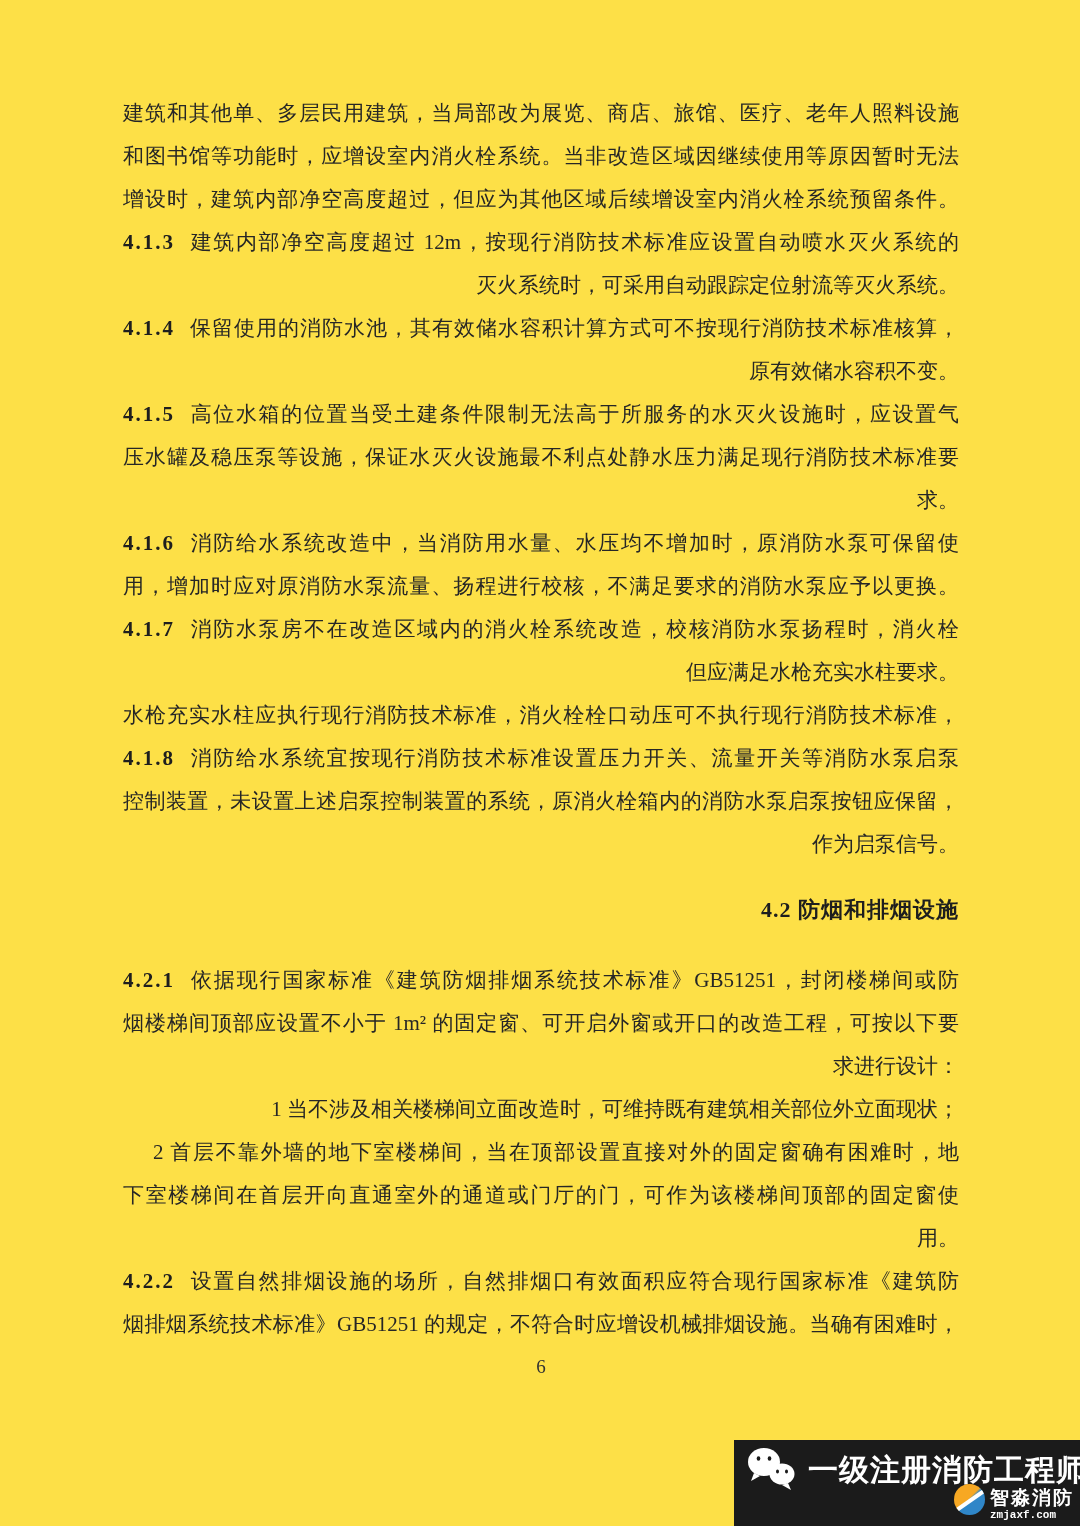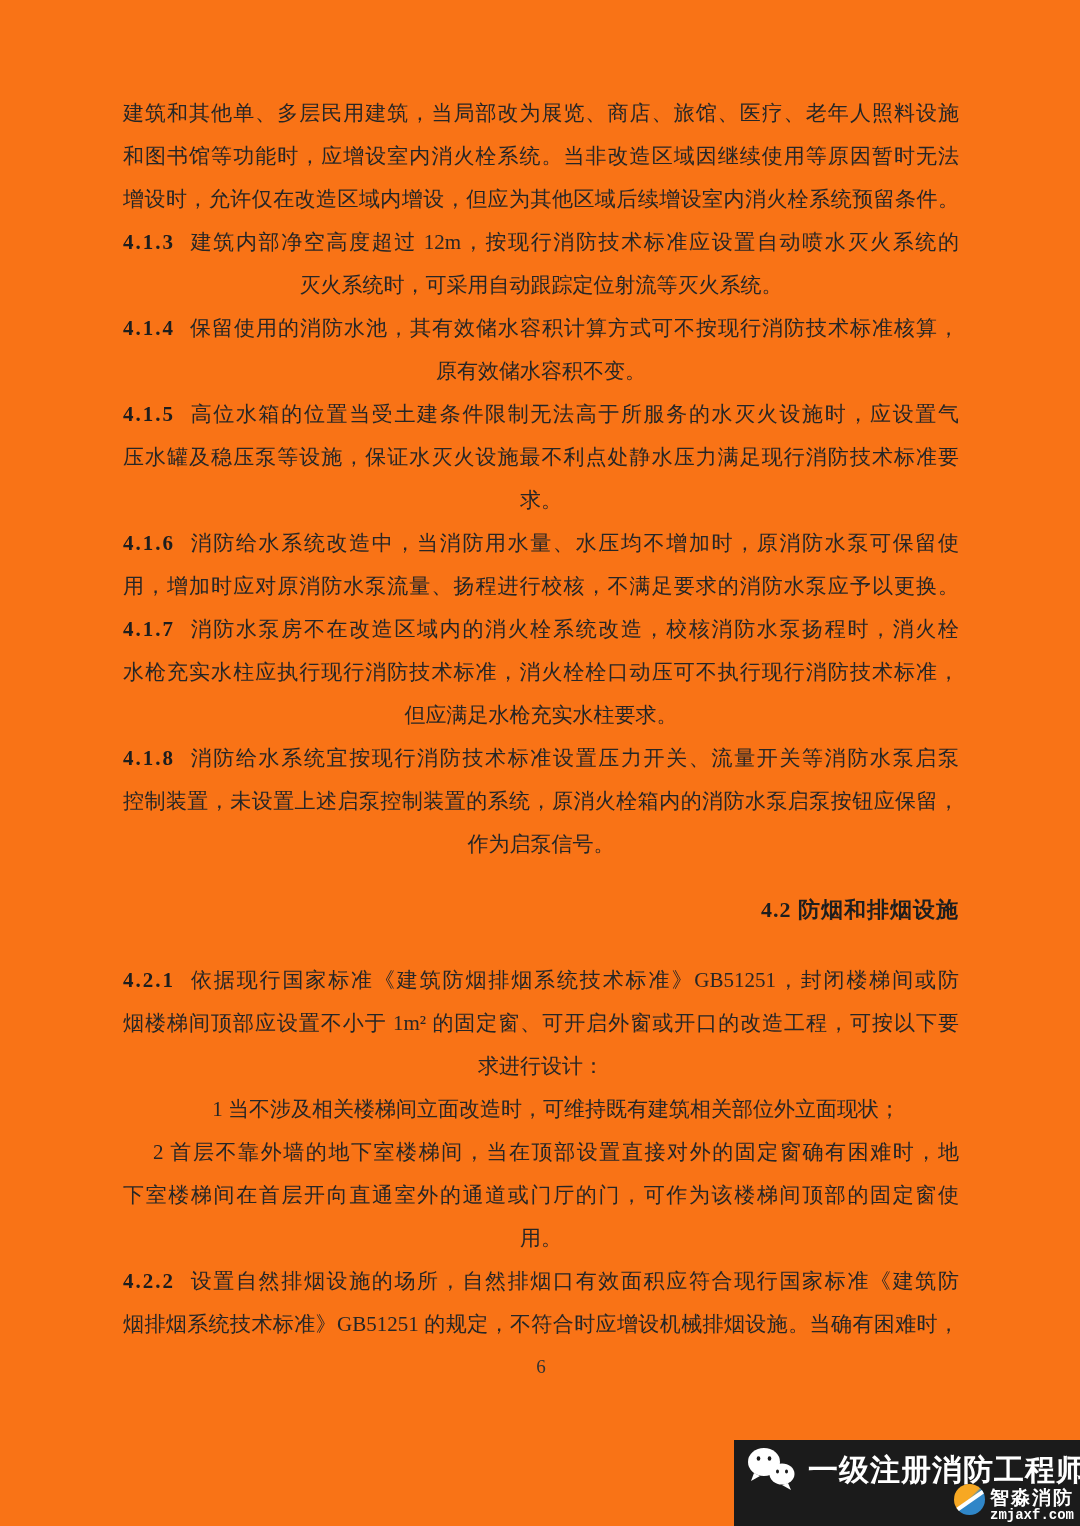--- a/index.html
+++ b/index.html
@@ -1,31 +1,31 @@
 <!DOCTYPE html>
 <html><head>
 <meta charset="utf-8">
 <style>
   html,body{margin:0;padding:0;}
   body{
     width:1080px;height:1526px;position:relative;overflow:hidden;
     background:#fefefe;
     font-family:"Liberation Serif","DejaVu Serif",serif;
   }
-  .page{position:absolute;inset:0;background:#f97316;padding-left:38px;}
+  .page{position:absolute;inset:0;background:#fde047;padding-left:38px;}
   .content{
     position:absolute;left:123px;top:92px;width:836px;
     color:#262626;
   }
   .line{
     height:43px;line-height:43px;font-size:21px;
     white-space:normal;
   }
   .jl{text-align:justify;text-align-last:justify;}
-  .ll{text-align:center;}
+  .ll{text-align:right;}
   .item{padding-left:30px;}
   b.num{font-weight:700;margin-right:14px;letter-spacing:2px;color:#1e1e1e;}
   b.num:empty{display:none;margin:0;}
   .heading{
     height:43px;line-height:43px;margin:22px 0 28px 0;
     text-align:right;font-weight:700;font-size:22px;color:#1e1e1e;
     letter-spacing:1px;
   }
   .pagenum{
     margin-top:6px;text-align:center;font-size:19px;color:#333;height:30px;line-height:30px;
@@ -52,42 +52,42 @@
   }
   .logo-mark::after{
     content:"";position:absolute;left:-4px;top:14px;width:42px;height:4px;
     background:#ffffff;transform:rotate(-35deg);
   }
   .brand-text{
     display:flex;flex-direction:column;justify-content:center;
     font-family:"Liberation Sans","DejaVu Sans",sans-serif;
   }
   .brand-name{color:#fff;font-weight:700;font-size:19px;line-height:19px;letter-spacing:2px;margin-top:12px;}
-  .brand-domain{color:#fff;font-weight:700;font-size:14px;line-height:16px;font-family:"Liberation Mono","DejaVu Sans Mono",monospace;}
+  .brand-domain{color:#fff;font-weight:700;font-size:11px;line-height:16px;font-family:"Liberation Mono","DejaVu Sans Mono",monospace;}
 </style>
 </head>
 <body>
 
 <div class="page">
   <div class="content">
     <div class="line jl"><span>建筑和其他单、多层民用建筑，当局部改为展览、商店、旅馆、医疗、老年人照料设施</span></div>
     <div class="line jl"><span>和图书馆等功能时，应增设室内消火栓系统。当非改造区域因继续使用等原因暂时无法</span></div>
-    <div class="line jl"><span>增设时，允许仅在改造区域内增设，但应为其他区域后续增设室内消火栓系统预留条件。</span></div>
+    <div class="line jl"><span>增设时，建筑内部净空高度超过，但应为其他区域后续增设室内消火栓系统预留条件。</span></div>
     <div class="line jl"><b class="num">4.1.3</b><span>建筑内部净空高度超过 12m，按现行消防技术标准应设置自动喷水灭火系统的</span></div>
     <div class="line ll"><span>灭火系统时，可采用自动跟踪定位射流等灭火系统。</span></div>
     <div class="line jl"><b class="num">4.1.4</b><span>保留使用的消防水池，其有效储水容积计算方式可不按现行消防技术标准核算，</span></div>
     <div class="line ll"><span>原有效储水容积不变。</span></div>
     <div class="line jl"><b class="num">4.1.5</b><span>高位水箱的位置当受土建条件限制无法高于所服务的水灭火设施时，应设置气</span></div>
     <div class="line jl"><span>压水罐及稳压泵等设施，保证水灭火设施最不利点处静水压力满足现行消防技术标准要</span></div>
     <div class="line ll"><span>求。</span></div>
     <div class="line jl"><b class="num">4.1.6</b><span>消防给水系统改造中，当消防用水量、水压均不增加时，原消防水泵可保留使</span></div>
     <div class="line jl"><span>用，增加时应对原消防水泵流量、扬程进行校核，不满足要求的消防水泵应予以更换。</span></div>
     <div class="line jl"><b class="num">4.1.7</b><span>消防水泵房不在改造区域内的消火栓系统改造，校核消防水泵扬程时，消火栓</span></div>
+    <div class="line ll"><span>但应满足水枪充实水柱要求。</span></div>
     <div class="line jl"><span>水枪充实水柱应执行现行消防技术标准，消火栓栓口动压可不执行现行消防技术标准，</span></div>
-    <div class="line ll"><span>但应满足水枪充实水柱要求。</span></div>
     <div class="line jl"><b class="num">4.1.8</b><span>消防给水系统宜按现行消防技术标准设置压力开关、流量开关等消防水泵启泵</span></div>
     <div class="line jl"><span>控制装置，未设置上述启泵控制装置的系统，原消火栓箱内的消防水泵启泵按钮应保留，</span></div>
     <div class="line ll"><span>作为启泵信号。</span></div>
 
     <div class="heading">4.2 防烟和排烟设施</div>
 
     <div class="line jl"><b class="num">4.2.1</b><span>依据现行国家标准《建筑防烟排烟系统技术标准》GB51251，封闭楼梯间或防</span></div>
     <div class="line jl"><span>烟楼梯间顶部应设置不小于 1m² 的固定窗、可开启外窗或开口的改造工程，可按以下要</span></div>
     <div class="line ll"><span>求进行设计：</span></div>
     <div class="line ll item"><span>1 当不涉及相关楼梯间立面改造时，可维持既有建筑相关部位外立面现状；</span></div>

